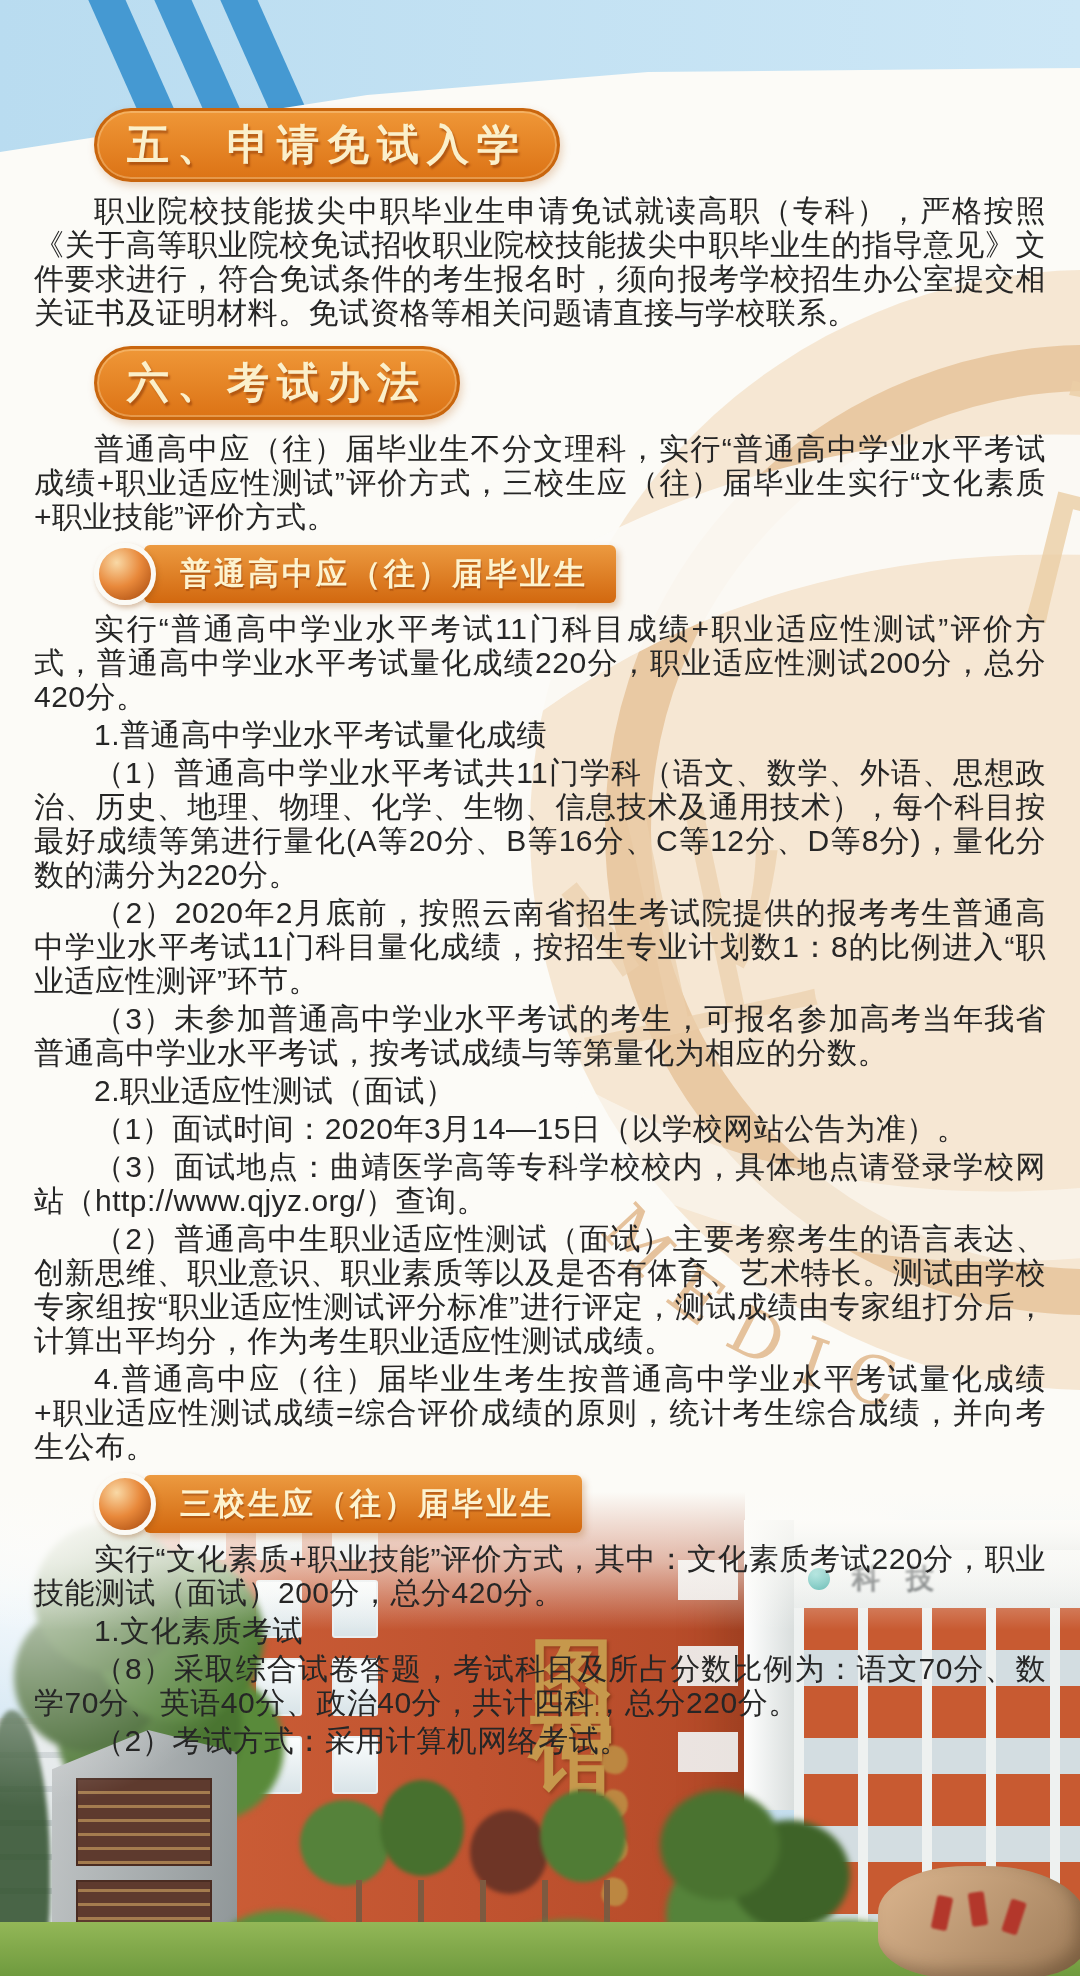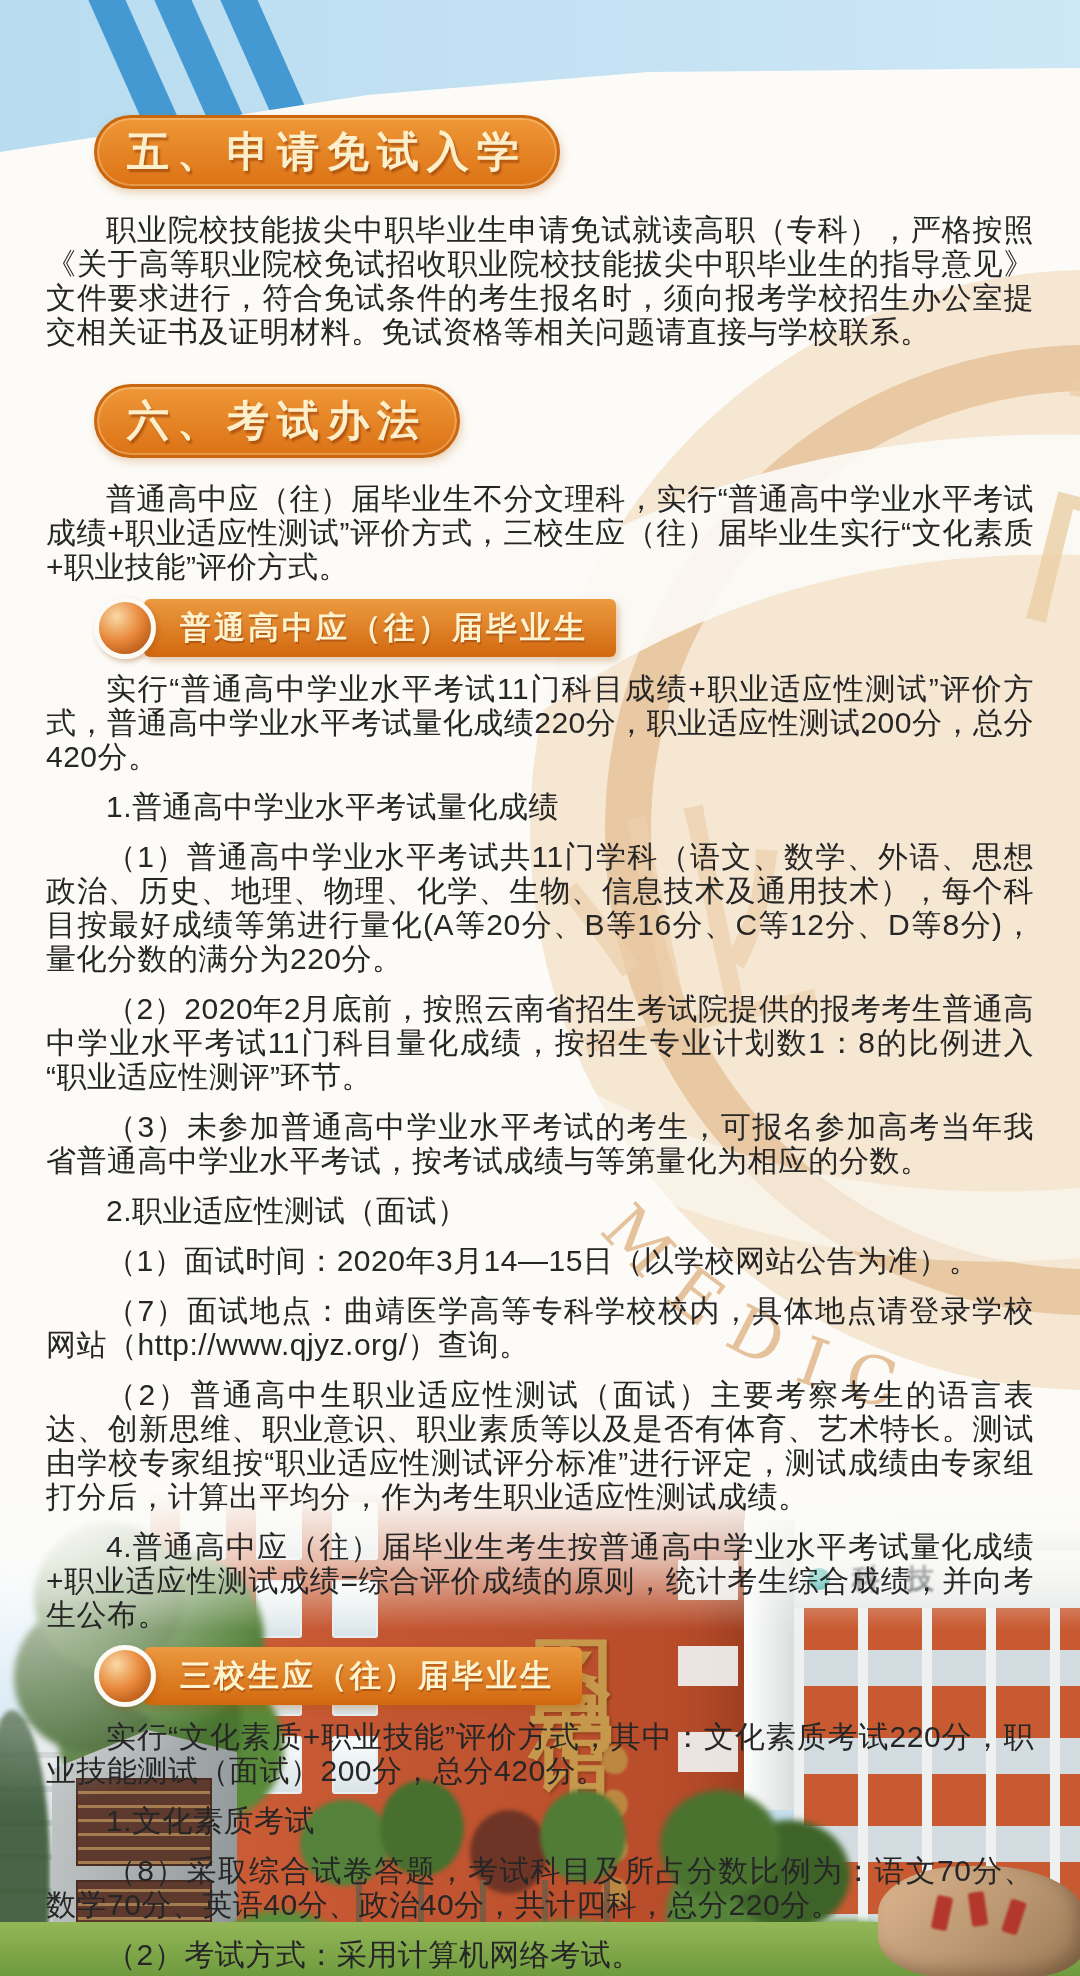--- a/index.html
+++ b/index.html
@@ -12,23 +12,23 @@
   .stripe.s2{left:196px;transform:rotate(-24deg);}
   .stripe.s3{left:262px;transform:rotate(-24deg);}
   
   .card{position:absolute;inset:0;background:#fcfbf7;z-index:2;
         clip-path:polygon(0 152px,34% 95px,60% 72px,100% 68px,100% 100%,0 100%);}
   
   .seal{position:absolute;right:-150px;top:220px;z-index:3;pointer-events:none;}
   
   .content{position:absolute;left:30px;right:30px;top:0;z-index:10;color:#262626;}
   .content{padding-top:96px;}
-  .para{margin:16px;font-size:30px;line-height:34px;text-align:justify;text-indent:2em;
+  .para{margin:4px;font-size:30px;line-height:34px;text-align:justify;text-indent:2em;
         letter-spacing:0.5px;}
-  .banner{display:inline-block;margin:19px 0 8px 64px;padding:6px 30px;border-radius:40px;
+  .banner{display:inline-block;margin:12px 0 8px 64px;padding:6px 30px;border-radius:40px;
         background:linear-gradient(180deg,#ef9737,#dc7315);border:3px solid #c9660e;
         box-shadow:inset 0 0 0 2px rgba(255,240,200,.3),2px 4px 8px rgba(180,90,10,.25);}
   .banner span{font-family:"DejaVu Serif",serif;font-weight:700;font-size:42px;
         letter-spacing:8px;color:#fbf0cb;text-shadow:2px 3px 2px rgba(120,40,0,.45);}
   .pill{display:flex;align-items:center;margin:12px 0 10px 64px;height:56px;}
   .ball{width:52px;height:52px;border-radius:50%;flex:0 0 auto;z-index:2;
         background:radial-gradient(circle at 34% 28%,#f9d9a6,#e8883a 48%,#a84a0e 95%);
         border:5px solid #fbfaf5;box-shadow:2px 3px 5px rgba(150,80,20,.35);}
   .pillbar{margin-left:-12px;padding:8px 28px 8px 36px;border-radius:6px;
         background:linear-gradient(180deg,#ec9a40,#d2680f);
@@ -153,21 +153,21 @@
       </span>
     </div>
 
     <p class="para">实行“普通高中学业水平考试11门科目成绩+职业适应性测试”评价方式，普通高中学业水平考试量化成绩220分，职业适应性测试200分，总分420分。</p>
     <p class="para">1.普通高中学业水平考试量化成绩</p>
     <p class="para">（1）普通高中学业水平考试共11门学科（语文、数学、外语、思想政治、历史、地理、物理、化学、生物、信息技术及通用技术），每个科目按最好成绩等第进行量化(A等20分、B等16分、C等12分、D等8分)，量化分数的满分为220分。</p>
     <p class="para">（2）2020年2月底前，按照云南省招生考试院提供的报考考生普通高中学业水平考试11门科目量化成绩，按招生专业计划数1：8的比例进入“职业适应性测评”环节。</p>
     <p class="para">（3）未参加普通高中学业水平考试的考生，可报名参加高考当年我省普通高中学业水平考试，按考试成绩与等第量化为相应的分数。</p>
     <p class="para">2.职业适应性测试（面试）</p>
     <p class="para">（1）面试时间：2020年3月14—15日（以学校网站公告为准）。</p>
-    <p class="para">（7）面试地点：曲靖医学高等专科学校校内，具体地点请登录学校网站（http://www.qjyz.org/）查询。</p>
+    <p class="para">（3）面试地点：曲靖医学高等专科学校校内，具体地点请登录学校网站（http://www.qjyz.org/）查询。</p>
     <p class="para">（2）普通高中生职业适应性测试（面试）主要考察考生的语言表达、创新思维、职业意识、职业素质等以及是否有体育、艺术特长。测试由学校专家组按“职业适应性测试评分标准”进行评定，测试成绩由专家组打分后，计算出平均分，作为考生职业适应性测试成绩。</p>
     <p class="para">4.普通高中应（往）届毕业生考生按普通高中学业水平考试量化成绩+职业适应性测试成绩=综合评价成绩的原则，统计考生综合成绩，并向考生公布。</p>
 
     <div class="pill">
       <span class="ball"></span>
       <span class="pillbar">
         <span>三校生应（往）届毕业生</span>
       </span>
     </div>
 

